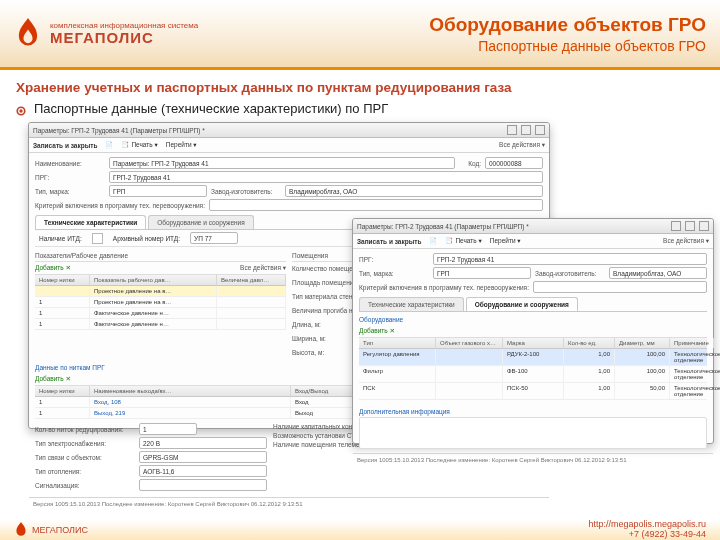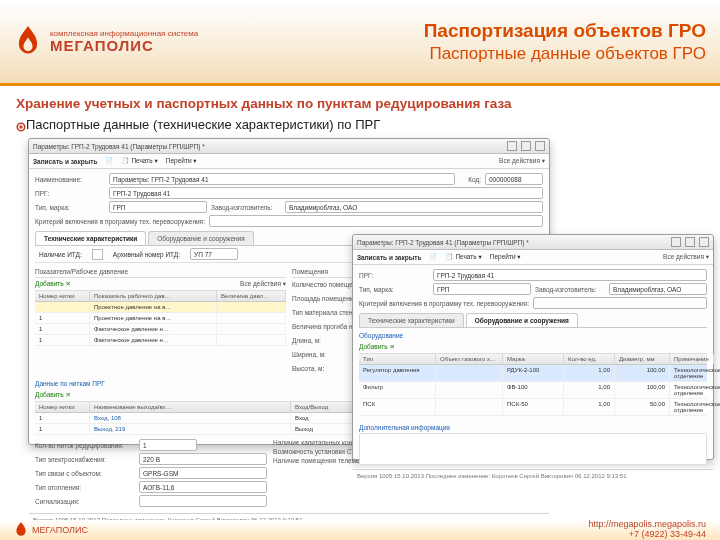--- a/index.html
+++ b/index.html
@@ -1,29 +1,29 @@
 <!DOCTYPE html>
 <html><head>
 <meta charset="utf-8">
 <style>
 html,body{margin:0;padding:0;font-family:Arial,Helvetica,sans-serif;background:#fff;color:#333}
 .slide{position:relative;width:720px;height:540px;overflow:hidden;background:#fff}
-.topbar{height:86px;background:linear-gradient(#fff 0%,#f9ecd8 60%,#f3dcb5 100%);border-bottom:3px solid #e98b00;display:flex;align-items:center;padding:16px 14px;box-sizing:border-box}
+.topbar{height:70px;background:linear-gradient(#fff 0%,#f9ecd8 60%,#f3dcb5 100%);border-bottom:3px solid #e98b00;display:flex;align-items:center;padding:16px 14px;box-sizing:border-box}
 .logo-block{display:flex;align-items:center;gap:8px}
 .flame{width:28px;height:32px;fill:#d83600}
 .logo-text{display:flex;flex-direction:column;line-height:1}
 .logo-sub{font-size:8px;color:#c0432a}
 .logo-main{font-size:15px;font-weight:bold;letter-spacing:1px;color:#c0432a}
 .top-right{margin-left:auto;text-align:right}
 .title{font-size:19px;font-weight:bold;color:#d84b00}
-.subtitle{font-size:17px;color:#d84b00;margin-top:2px}
+.subtitle{font-size:14px;color:#d84b00;margin-top:2px}
 .body{padding:10px 16px 0 16px}
 .section-heading{font-size:13.5px;font-weight:bold;color:#c0432a;margin-bottom:6px}
 .bullets{margin:0;padding-left:0;list-style:none}
-.bullets li{font-size:13px;color:#222;margin-bottom:6px;display:flex;align-items:flex-end;}
+.bullets li{font-size:13px;color:#222;margin-bottom:6px;display:flex;align-items:flex-end;gap:8px}
 .bullet-dot{width:10px;height:10px;flex:0 0 10px;margin-top:4px}
 .bullet-dot circle.outer{stroke:#c0432a;fill:none;stroke-width:2}
 .bullet-dot circle.inner{fill:#c0432a}
 .screens-wrap{position:relative;height:330px;margin-top:4px}
 .window{position:absolute;background:#fdfdfd;border:1px solid #9c9c9c;border-radius:3px;box-shadow:0 4px 10px rgba(0,0,0,.25);font-size:6.5px;color:#333}
 .win1{left:12px;top:0;width:520px;height:305px}
 .win2{left:336px;top:96px;width:360px;height:224px}
 .win-titlebar{height:14px;background:linear-gradient(#f7f7f7,#e3e3e3);border-bottom:1px solid #bdbdbd;display:flex;align-items:center;padding:0 4px;font-size:6.5px;color:#444;border-radius:3px 3px 0 0}
 .win-titlebar .spacer{margin-left:auto;display:flex;gap:4px}
 .winbtn{width:8px;height:8px;border:1px solid #999;background:#eee}
@@ -67,21 +67,21 @@
     <div class="logo-block">
       <svg class="flame" viewBox="0 0 24 28">
           <path d="M12 0 C8 6 4 9 4 16 a8 8 0 0 0 16 0 C20 9 16 6 12 0 Z M12 10 c2 3 4 5 4 8 a4 4 0 0 1 -8 0 c0-3 2-5 4-8 z"></path>
         </svg>
       <div class="logo-text">
         <span class="logo-sub">комплексная информационная система</span>
         <span class="logo-main">МЕГАПОЛИС</span>
       </div>
     </div>
     <div class="top-right">
-      <div class="title">Паспортизация объектов ГРО</div>
+      <div class="title">Оборудование объектов ГРО</div>
       <div class="subtitle">Паспортные данные объектов ГРО</div>
     </div>
   </div>
 
   <div class="body">
     <div class="section-heading">Хранение учетных и паспортных данных по пунктам редуцирования газа</div>
     <ul class="bullets">
       <li>
         <svg class="bullet-dot" viewBox="0 0 12 12">
             <circle class="outer" cx="6" cy="6" r="4.5"></circle>

